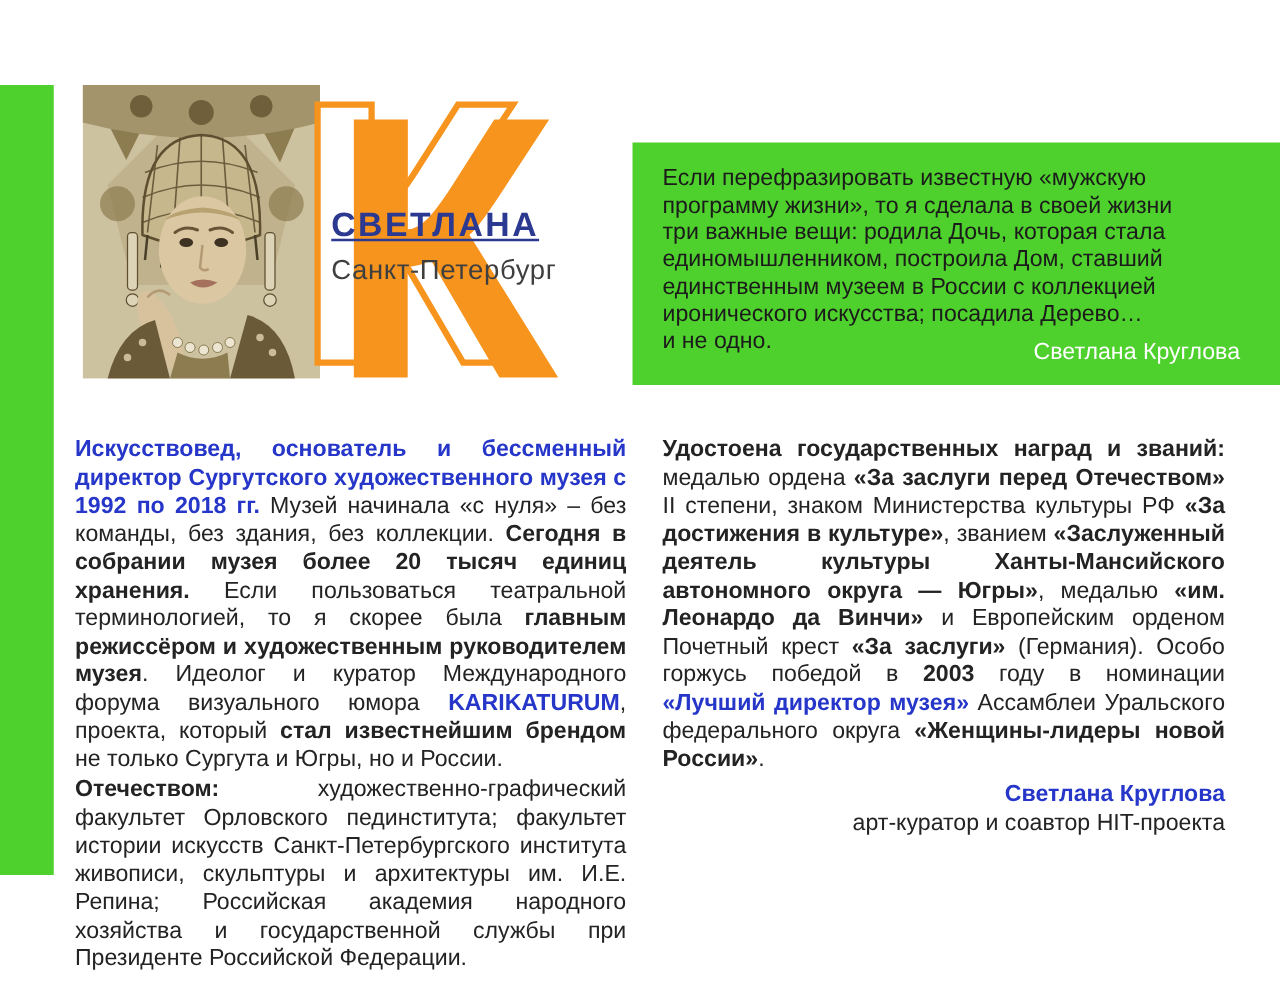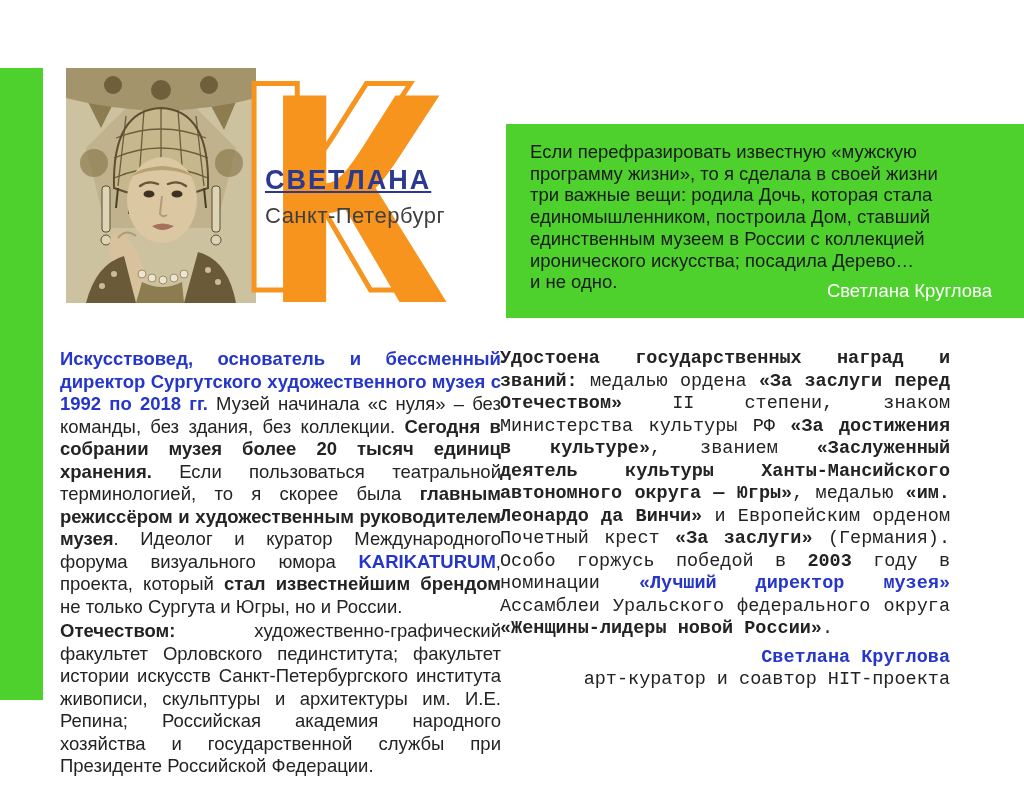--- a/index.html
+++ b/index.html
@@ -14,28 +14,28 @@
   .portrait svg{display:block;}
   
   .k{position:absolute;font-weight:700;font-size:300px;line-height:1;user-select:none;}
   .k-outline{left:234px;top:36px;color:#ffffff;-webkit-text-stroke:5px var(--orange);z-index:1;}
   .k-solid{left:263px;top:48px;color:var(--orange);z-index:2;}
   
   .hero-text{position:absolute;left:265px;top:161px;z-index:3;}
   .hero-name{font-size:27px;line-height:39px;font-weight:700;letter-spacing:2px;color:var(--heading-blue);text-decoration:underline;}
   .hero-city{font-size:22px;line-height:26px;margin-top:3px;letter-spacing:0.5px;color:var(--city-gray);}
   
-  .quote-box{position:absolute;left:506px;top:124px;width:518px;height:194px;background:var(--green);z-index:2;}
+  .quote-box{position:absolute;left:506px;top:114px;width:518px;height:194px;background:var(--green);z-index:2;}
   .quote-text{position:absolute;left:24px;top:17px;width:464px;margin:0;font-size:18.5px;line-height:21.7px;
     color:var(--quote-text);white-space:pre-line;}
   .quote-attribution{position:absolute;right:32px;bottom:16px;font-size:18.5px;color:#ffffff;}
   
   .col{position:absolute;top:348px;font-size:18.5px;line-height:22.5px;text-align:justify;color:var(--text);hyphens:manual;}
   .col-left{left:60px;width:441px;}
-  .col-right{left:500px;width:450px;font-family:Liberation Mono, monospace;}
+  .col-right{left:530px;width:450px;}
   .col p{margin:0;}
   .col p + p{margin-top:2px;}
   .run.bold{font-weight:700;}
   .run.blue-bold{font-weight:700;color:var(--accent-blue);}
   .signature{text-align:right;margin-top:6px;}
   .sig-name{font-weight:700;font-size:18.5px;line-height:22.5px;color:var(--accent-blue);}
   .sig-role{font-size:18.5px;line-height:22.5px;color:var(--text);text-align:right;}
 </style>
 </head>
 <body>

